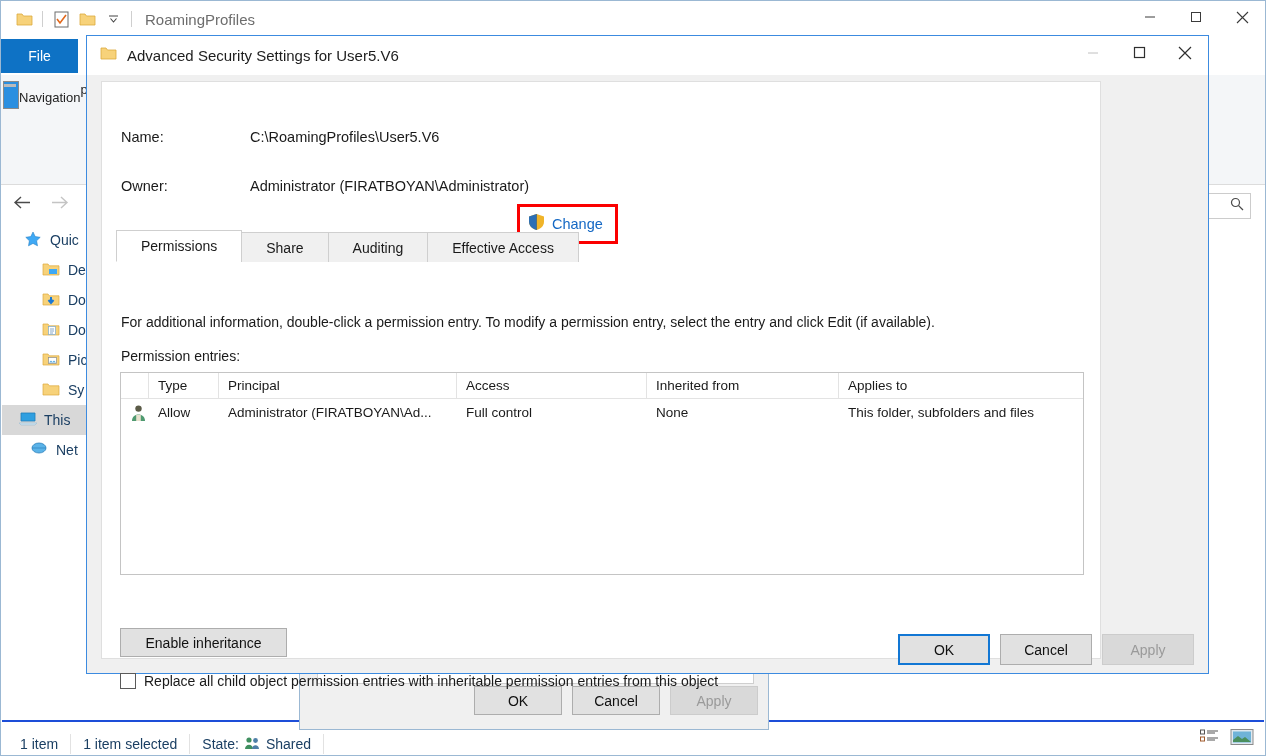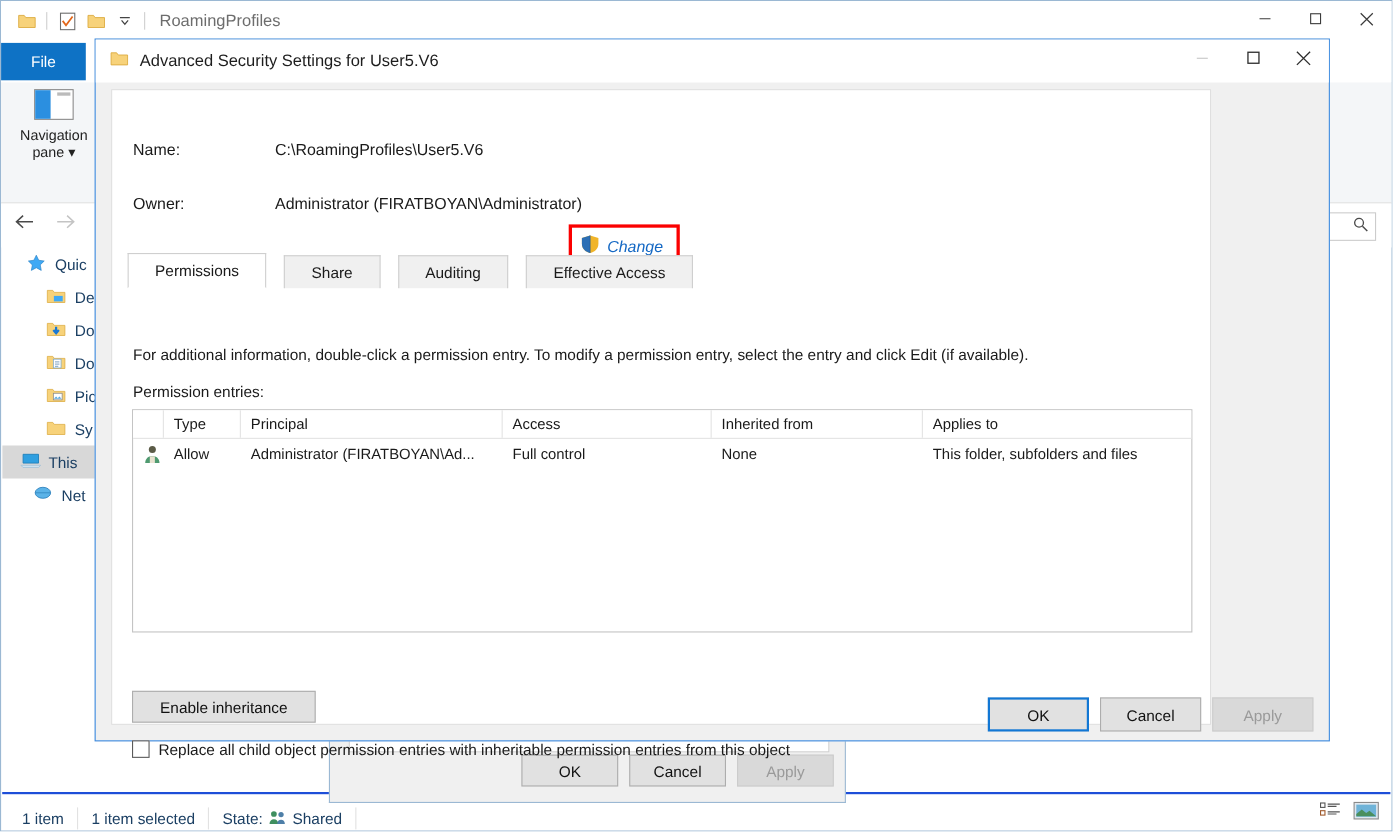--- a/index.html
+++ b/index.html
@@ -73,21 +73,21 @@
   }
 
   
   .ex-ribbon {
     position: absolute; left: 0; top: 74px; right: 0; height: 110px;
     background: #f4f6f8;
     border-bottom: 1px solid #dcdcdc;
   }
   .ribbon-group {
     position: absolute; top: 6px;
-    display: flex; flex-direction: column; align-items: center;
+    display: flex; flex-direction: row; align-items: center;
     width: 92px;
   }
   .navpane-icon {
     width: 36px; height: 28px;
     border: 1px solid #8a8a8a;
     background: #ffffff;
     display: flex; position: relative;
     margin-bottom: 6px;
   }
   .navpane-icon .np-left { width: 14px; background: #2b8fe0; height: 100%; }
@@ -234,28 +234,27 @@
     font-size: 14.5px; color: #1a1a1a;
     display: flex; align-items: center; gap: 21px;
   }
   .info-label { width: 108px; }
   .change-link-wrap {
     position: absolute; left: 415px; top: 122px;
     border: 3px solid #fb0000;
     padding: 6px 12px 6px 8px;
     display: flex; align-items: center; gap: 7px;
     background: #ffffff;
-    font-style: italic;
   }
   .change-link { color: #1468c4; font-size: 14.5px; }
 
   
   .tabstrip {
     position: absolute; left: 14px; top: 148px; right: 0; height: 32px;
-    display: flex; align-items: flex-end; gap: 17px;
+    display: flex; align-items: flex-end;
   }
   .tab {
     height: 30px; padding: 0 24px;
     background: #f0f0f0;
     border: 1px solid #cfcfcf; border-bottom: none;
     font-size: 14px; color: #1a1a1a;
     display: flex; align-items: center; justify-content: center;
     margin-right: -1px;
   }
   .tab.active {

